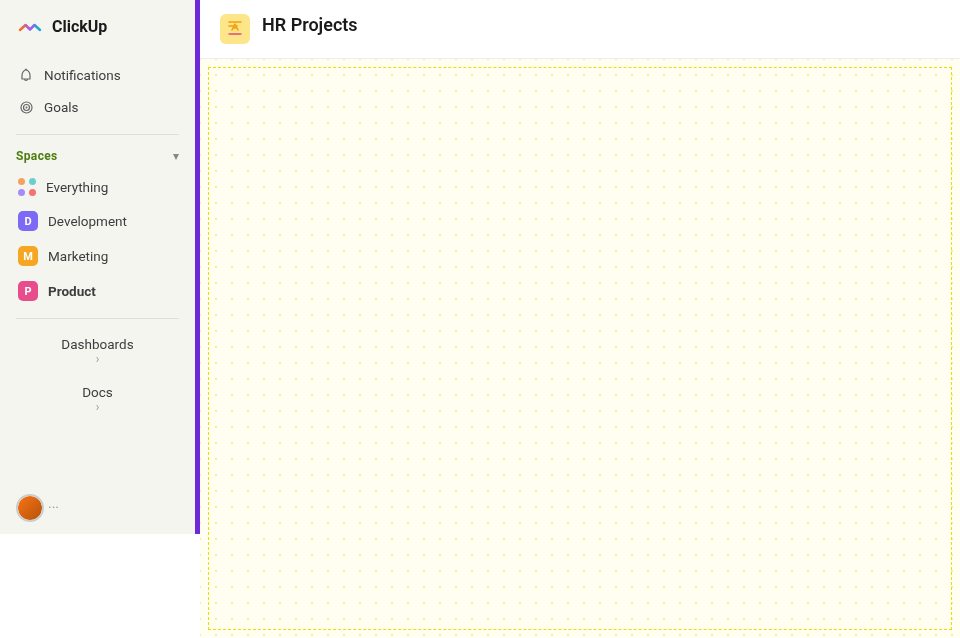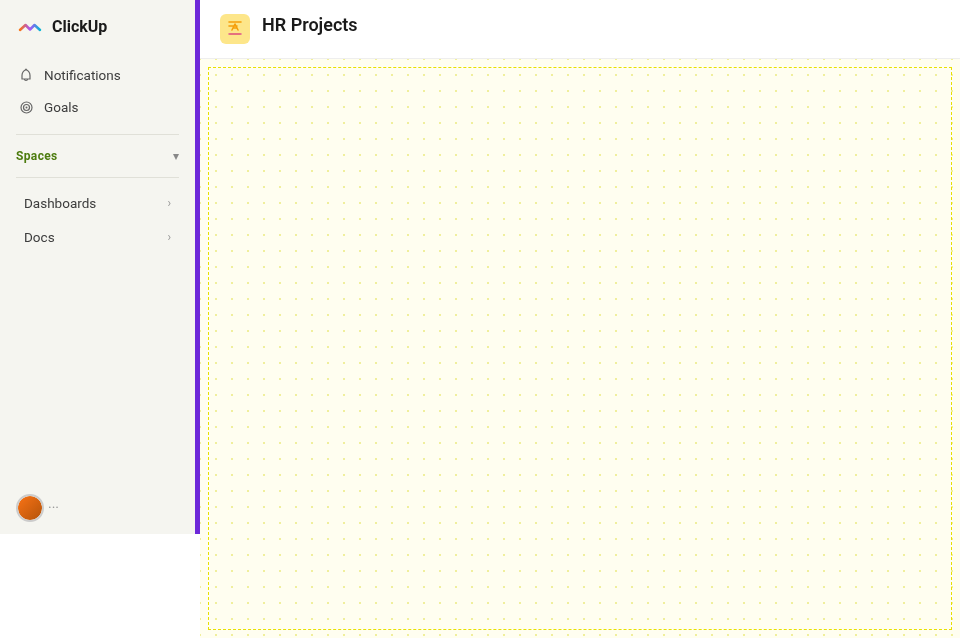--- a/index.html
+++ b/index.html
@@ -164,20 +164,21 @@
     .section-row {
       display: flex;
       align-items: center;
       justify-content: space-between;
       padding: 8px 16px;
       cursor: pointer;
       font-size: 13.5px;
       color: #3d3d3d;
       border-radius: 6px;
       margin: 1px 8px;
+      flex-direction: column;
     }
 
     .section-row-right {
       color: #999;
       font-size: 12px;
     }
 
     .sidebar-bottom {
       position: absolute;
       bottom: 0;
@@ -314,20 +315,47 @@
     </div>
   </div>
 
   <div class="divider-line"></div>
 
   <div class="spaces-header">
     <span class="spaces-header-label">Spaces</span>
     <span class="spaces-header-chevron">▾</span>
   </div>
 
+  <div class="space-items">
+
+    <div class="space-item">
+      <div class="everything-dots">
+        <div class="everything-dot"></div>
+        <div class="everything-dot"></div>
+        <div class="everything-dot"></div>
+        <div class="everything-dot"></div>
+      </div>
+      <span>Everything</span>
+    </div>
+
+    <div class="space-item">
+      <div class="space-badge badge-d">D</div>
+      <span>Development</span>
+    </div>
+
+    <div class="space-item">
+      <div class="space-badge badge-m">M</div>
+      <span>Marketing</span>
+    </div>
+
+    <div class="space-item active">
+      <div class="space-badge badge-p">P</div>
+      <span>Product</span>
+    </div>
+  </div>
 
   <div class="divider-line"></div>
 
   <div class="section-row">
     <span>Dashboards</span>
     <span class="section-row-right">›</span>
   </div>
 
   <div class="section-row">
     <span>Docs</span>

